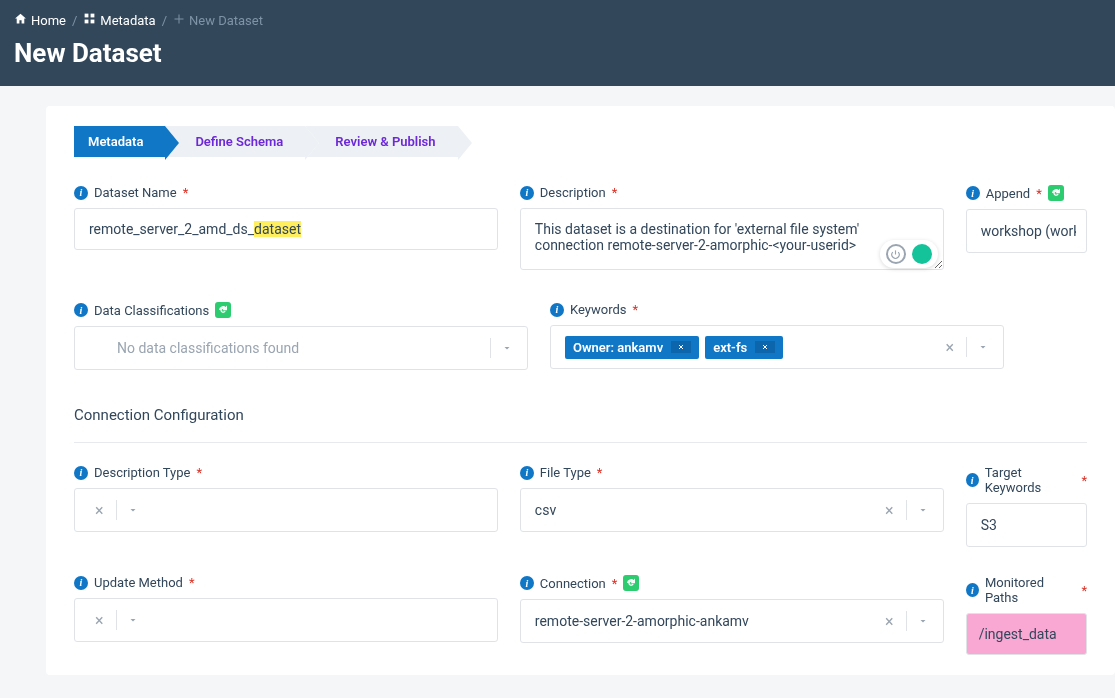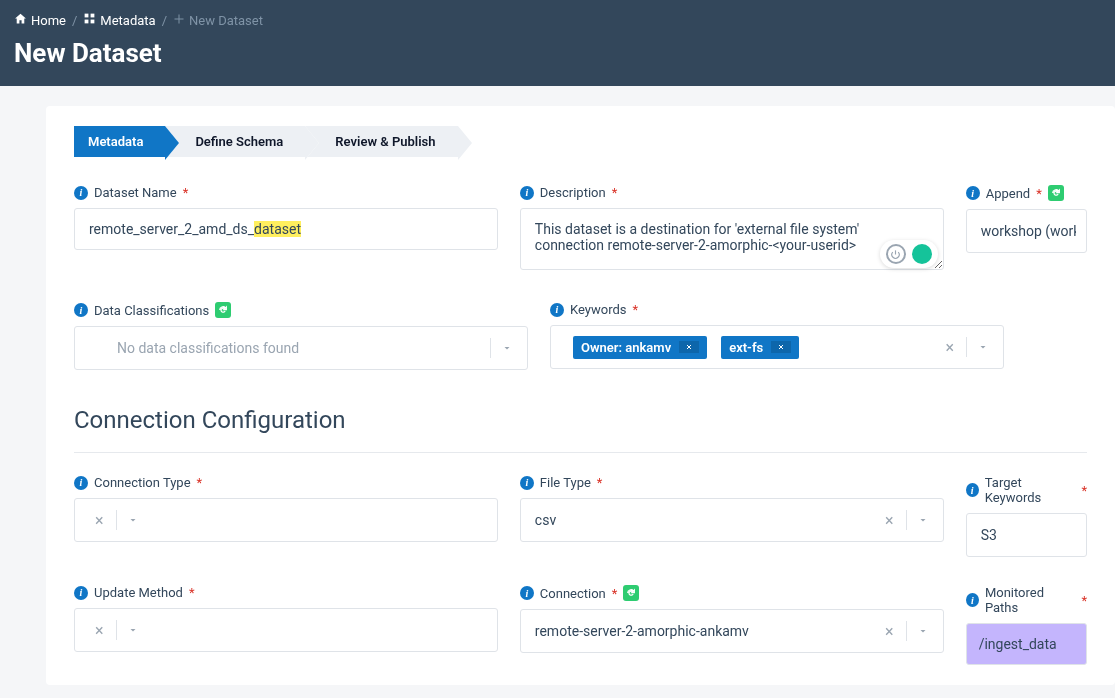--- a/index.html
+++ b/index.html
@@ -6,21 +6,21 @@
 body { background: #f5f6f8; overflow-x: hidden; }
 .header { background: #33475b; color: #fff; padding: 12px 14px 18px; }
 .breadcrumb { font-size: 13px; display: flex; align-items: center; gap: 6px; color: #d0d8e0; }
 .breadcrumb a { color: #fff; text-decoration: none; display: inline-flex; align-items: center; gap: 4px; }
 .breadcrumb .sep { color: #7f93a6; }
 .breadcrumb .current { color: #7f93a6; display: inline-flex; align-items: center; gap: 4px;}
 .page-title { font-size: 26px; font-weight: 700; margin-top: 10px; }
 .container { padding: 20px 0 0 46px; }
 .card { background: #fff; border-radius: 4px; padding: 20px 28px; }
 .steps { display: flex; margin-bottom: 28px; }
-.step { position: relative; padding: 8px 22px 8px 30px; font-size: 13px; font-weight: 600; background: #edf0f4; color: #0f172a; }
+.step { position: relative; padding: 8px 22px 8px 30px; font-size: 13px; font-weight: 600; background: #edf0f4; color: #6d28d9; }
 .step:first-child { padding-left: 14px; }
 .step.active { background: #1076c6; color: #fff; }
 .step::after { content: ""; position: absolute; right: -14px; top: 0; border-top: 17px solid transparent; border-bottom: 17px solid transparent; border-left: 14px solid #edf0f4; z-index: 2; }
 .step.active::after { border-left-color: #1076c6; }
 .step::before { content: ""; position: absolute; left: 0; top: 0; border-top: 17px solid transparent; border-bottom: 17px solid transparent; border-left: 14px solid #fff; z-index: 1; }
 .step:first-child::before { display: none; }
 .row { display: flex; gap: 22px; margin-bottom: 28px; }
 .field { flex: 1; min-width: 0; }
 .field.half { flex-basis: 454px; flex-grow:0; }
 .field.narrow { flex-basis: 130px; flex-grow:0; }
@@ -31,23 +31,23 @@
 .input, .select, .textarea { width: 100%; border: 1px solid #dfe3e8; border-radius: 3px; padding: 12px 14px; font-size: 14px; color: #33475b; background: #fff; }
 .textarea { min-height: 62px; resize: vertical; font-family: inherit; }
 .highlight { background: #ffef5e; }
 .select-wrap { position: relative; display:flex; align-items:center; border:1px solid #dfe3e8; border-radius:3px; background:#fff; padding: 8px 10px 8px 14px; min-height:44px;}
 .select-wrap .value { flex:1; font-size:14px; color:#33475b; }
 .select-wrap .placeholder { color:#9aa5b1;margin-left:28px; }
 .select-wrap .clear { color:#9aa5b1; cursor:pointer; padding:0 6px; font-size:16px; }
 .select-wrap .divider { width:1px; height:20px; background:#dfe3e8; margin:0 6px; }
 .select-wrap .caret { color:#9aa5b1; cursor:pointer; padding:0 4px; }
 .tags { display:flex; gap:6px; flex-wrap:wrap; flex:1; }
-.tag { background:#1076c6; color:#fff; font-size:13px; font-weight:600; padding:4px 8px; border-radius:2px; display:inline-flex; align-items:center; gap:2px;margin-left:8px;}
+.tag { background:#1076c6; color:#fff; font-size:13px; font-weight:600; padding:4px 8px; border-radius:2px; display:inline-flex; align-items:center; gap:2px;}
 .tag .x { background:#0d66ab; padding:2px 6px; margin-left:6px; cursor:pointer; display:inline-flex; align-items:center; }
-.section-title { font-size:24px; color:#33475b; margin: 36px 0 18px; font-weight:400;}
+.section-title { font-size:15px; color:#33475b; margin: 36px 0 18px; font-weight:400;}
 hr.sec { border:none; border-top:1px solid #e6e9ed; margin-bottom:22px;}
 .grammarly { position:absolute; right:6px; bottom:6px; display:flex; gap:6px; align-items:center; background:#fff; border-radius:16px; padding:4px 6px; box-shadow:0 1px 4px rgba(0,0,0,0.15);}
 .g-circle { width:20px; height:20px; border-radius:50%; }
 .g-power { border:2px solid #9aa5b1; display:flex; align-items:center; justify-content:center; color:#9aa5b1; font-size:11px;}
 .g-green { background:#15c39a; }
 .desc-wrap { position:relative; }
 .caret svg { width:12px; height:12px; }
 </style>
 </head>
 <body>
@@ -202,21 +202,21 @@
       </div>
     </div>
 
     <h2 class="section-title">Connection Configuration</h2>
     <hr class="sec">
 
     <div class="row">
       <div class="field half">
         <div class="label">
           <span class="info-icon">i</span>
-          <span>Connection Type</span>
+          <span>Description Type</span>
           <span class="req">*</span>
         </div>
         <div class="select-wrap">
           <span class="clear">×</span>
           <span class="divider"></span>
           <span class="caret">
             <svg viewBox="0 0 24 24" fill="currentColor">
                 <path d="M7 10l5 5 5-5z"></path>
               </svg>
           </span>
@@ -293,18 +293,18 @@
           </span>
         </div>
       </div>
 
       <div class="field narrow">
         <div class="label">
           <span class="info-icon">i</span>
           <span>Monitored Paths</span>
           <span class="req">*</span>
         </div>
-        <input class="input" style="background: #c4b5fd; padding-left: 12px;" value="/ingest_data">
+        <input class="input" style="background: #f9a8d4; padding-left: 12px;" value="/ingest_data">
       </div>
     </div>
 
   </div>
 </div>
 
 </body></html>

